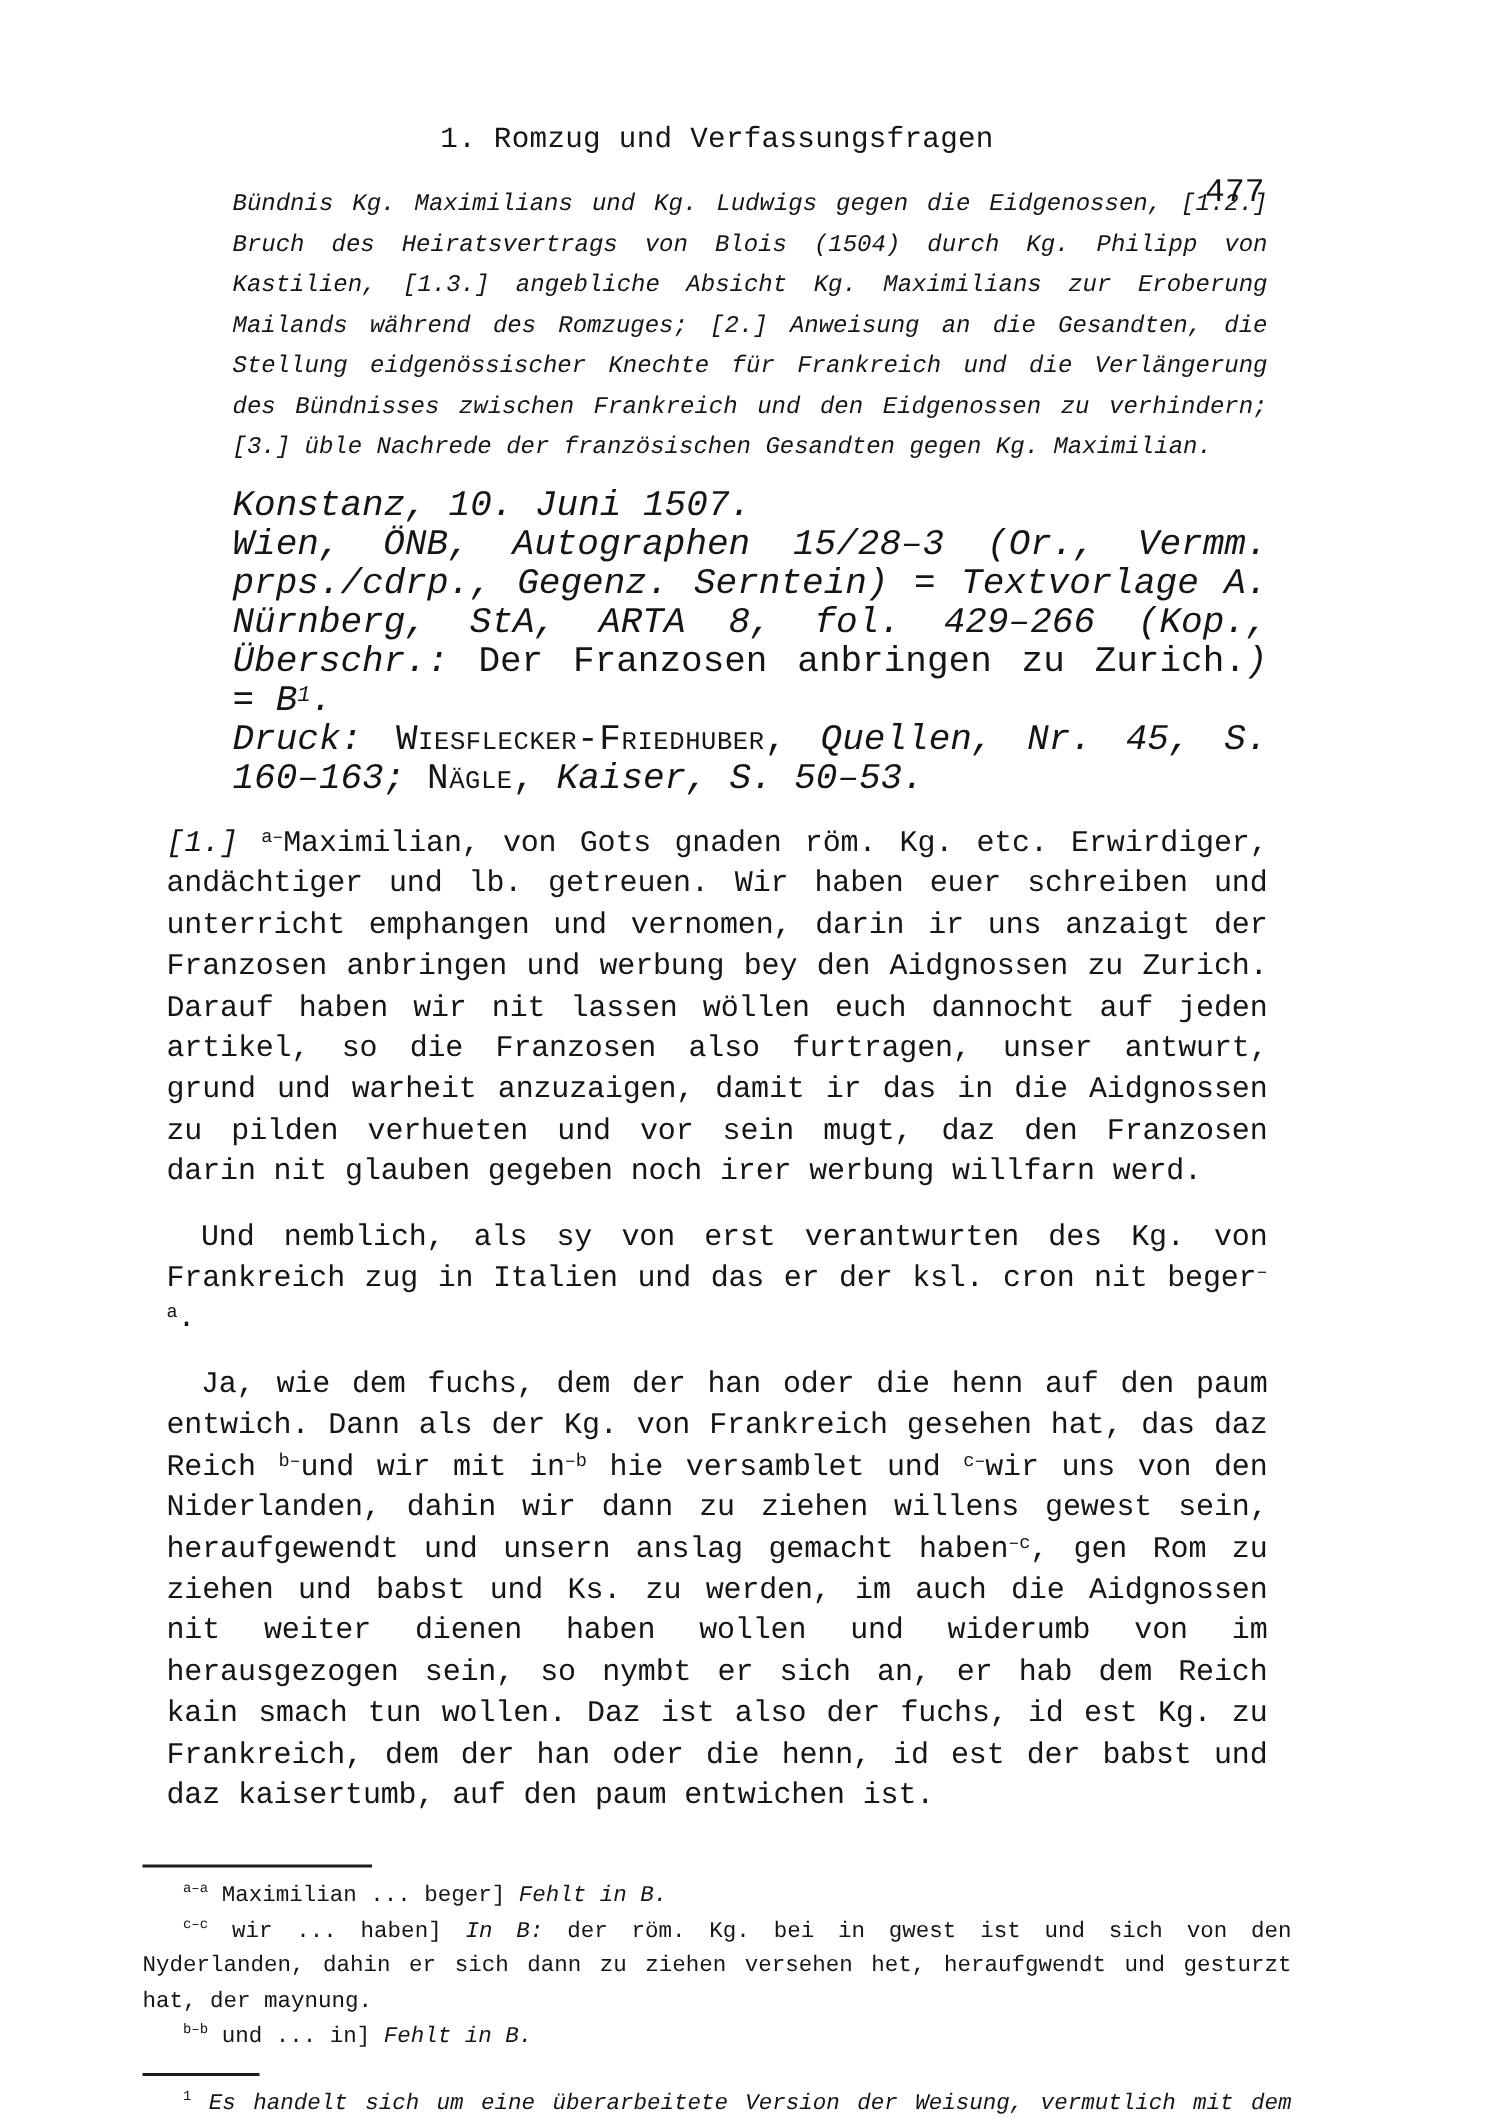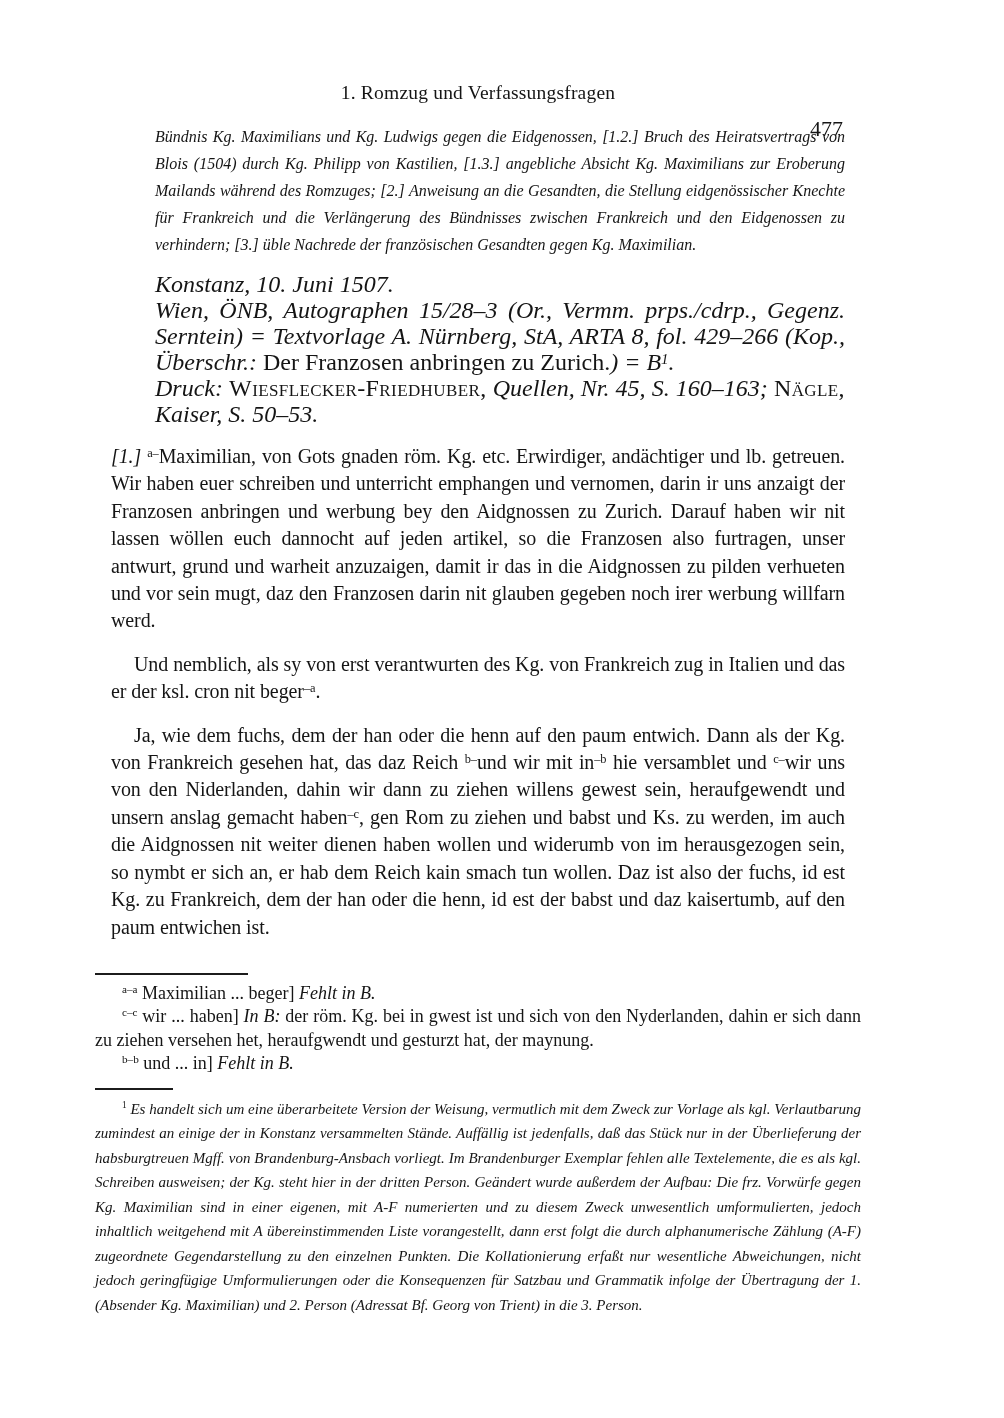--- a/index.html
+++ b/index.html
@@ -3,21 +3,21 @@
 <meta charset="utf-8">
 <style>
   html, body { margin: 0; padding: 0; background: #ffffff; }
 
   .page {
     position: relative;
     width: 1004px;
     height: 1418px;
     background: #ffffff;
     color: #151515;
-    font-family: Liberation Serif, serif;
+    font-family: Liberation Mono, monospace;
     box-sizing: border-box;
     padding: 82px 143px 0 95px; 
     overflow: hidden;
   }
 
   
   .running-head {
     position: relative;
     height: 26px;
     font-size: 19.5px;
@@ -65,21 +65,21 @@
   .bodytext p { margin: 16px; }
   .bodytext p.indent { text-indent: 23px; }
 
   
   .rule { border: 0; border-top: 2px solid #1c1c1c; margin: 0; }
   .rule-apparatus { width: 153px; margin-top: 32px; margin-bottom: 7px; }
   .rule-footnote  { width: 78px;  margin-top: 12px; margin-bottom: 7px; }
 
   
   .apparatus {
-    font-size: 18px;
+    font-size: 15px;
     line-height: 23.5px;
     text-align: justify;
   }
   .apparatus p { margin: 0; text-indent: 27px; }
 
   
   .footnote {
     font-size: 15px;
     line-height: 24.5px;
     text-align: justify;

